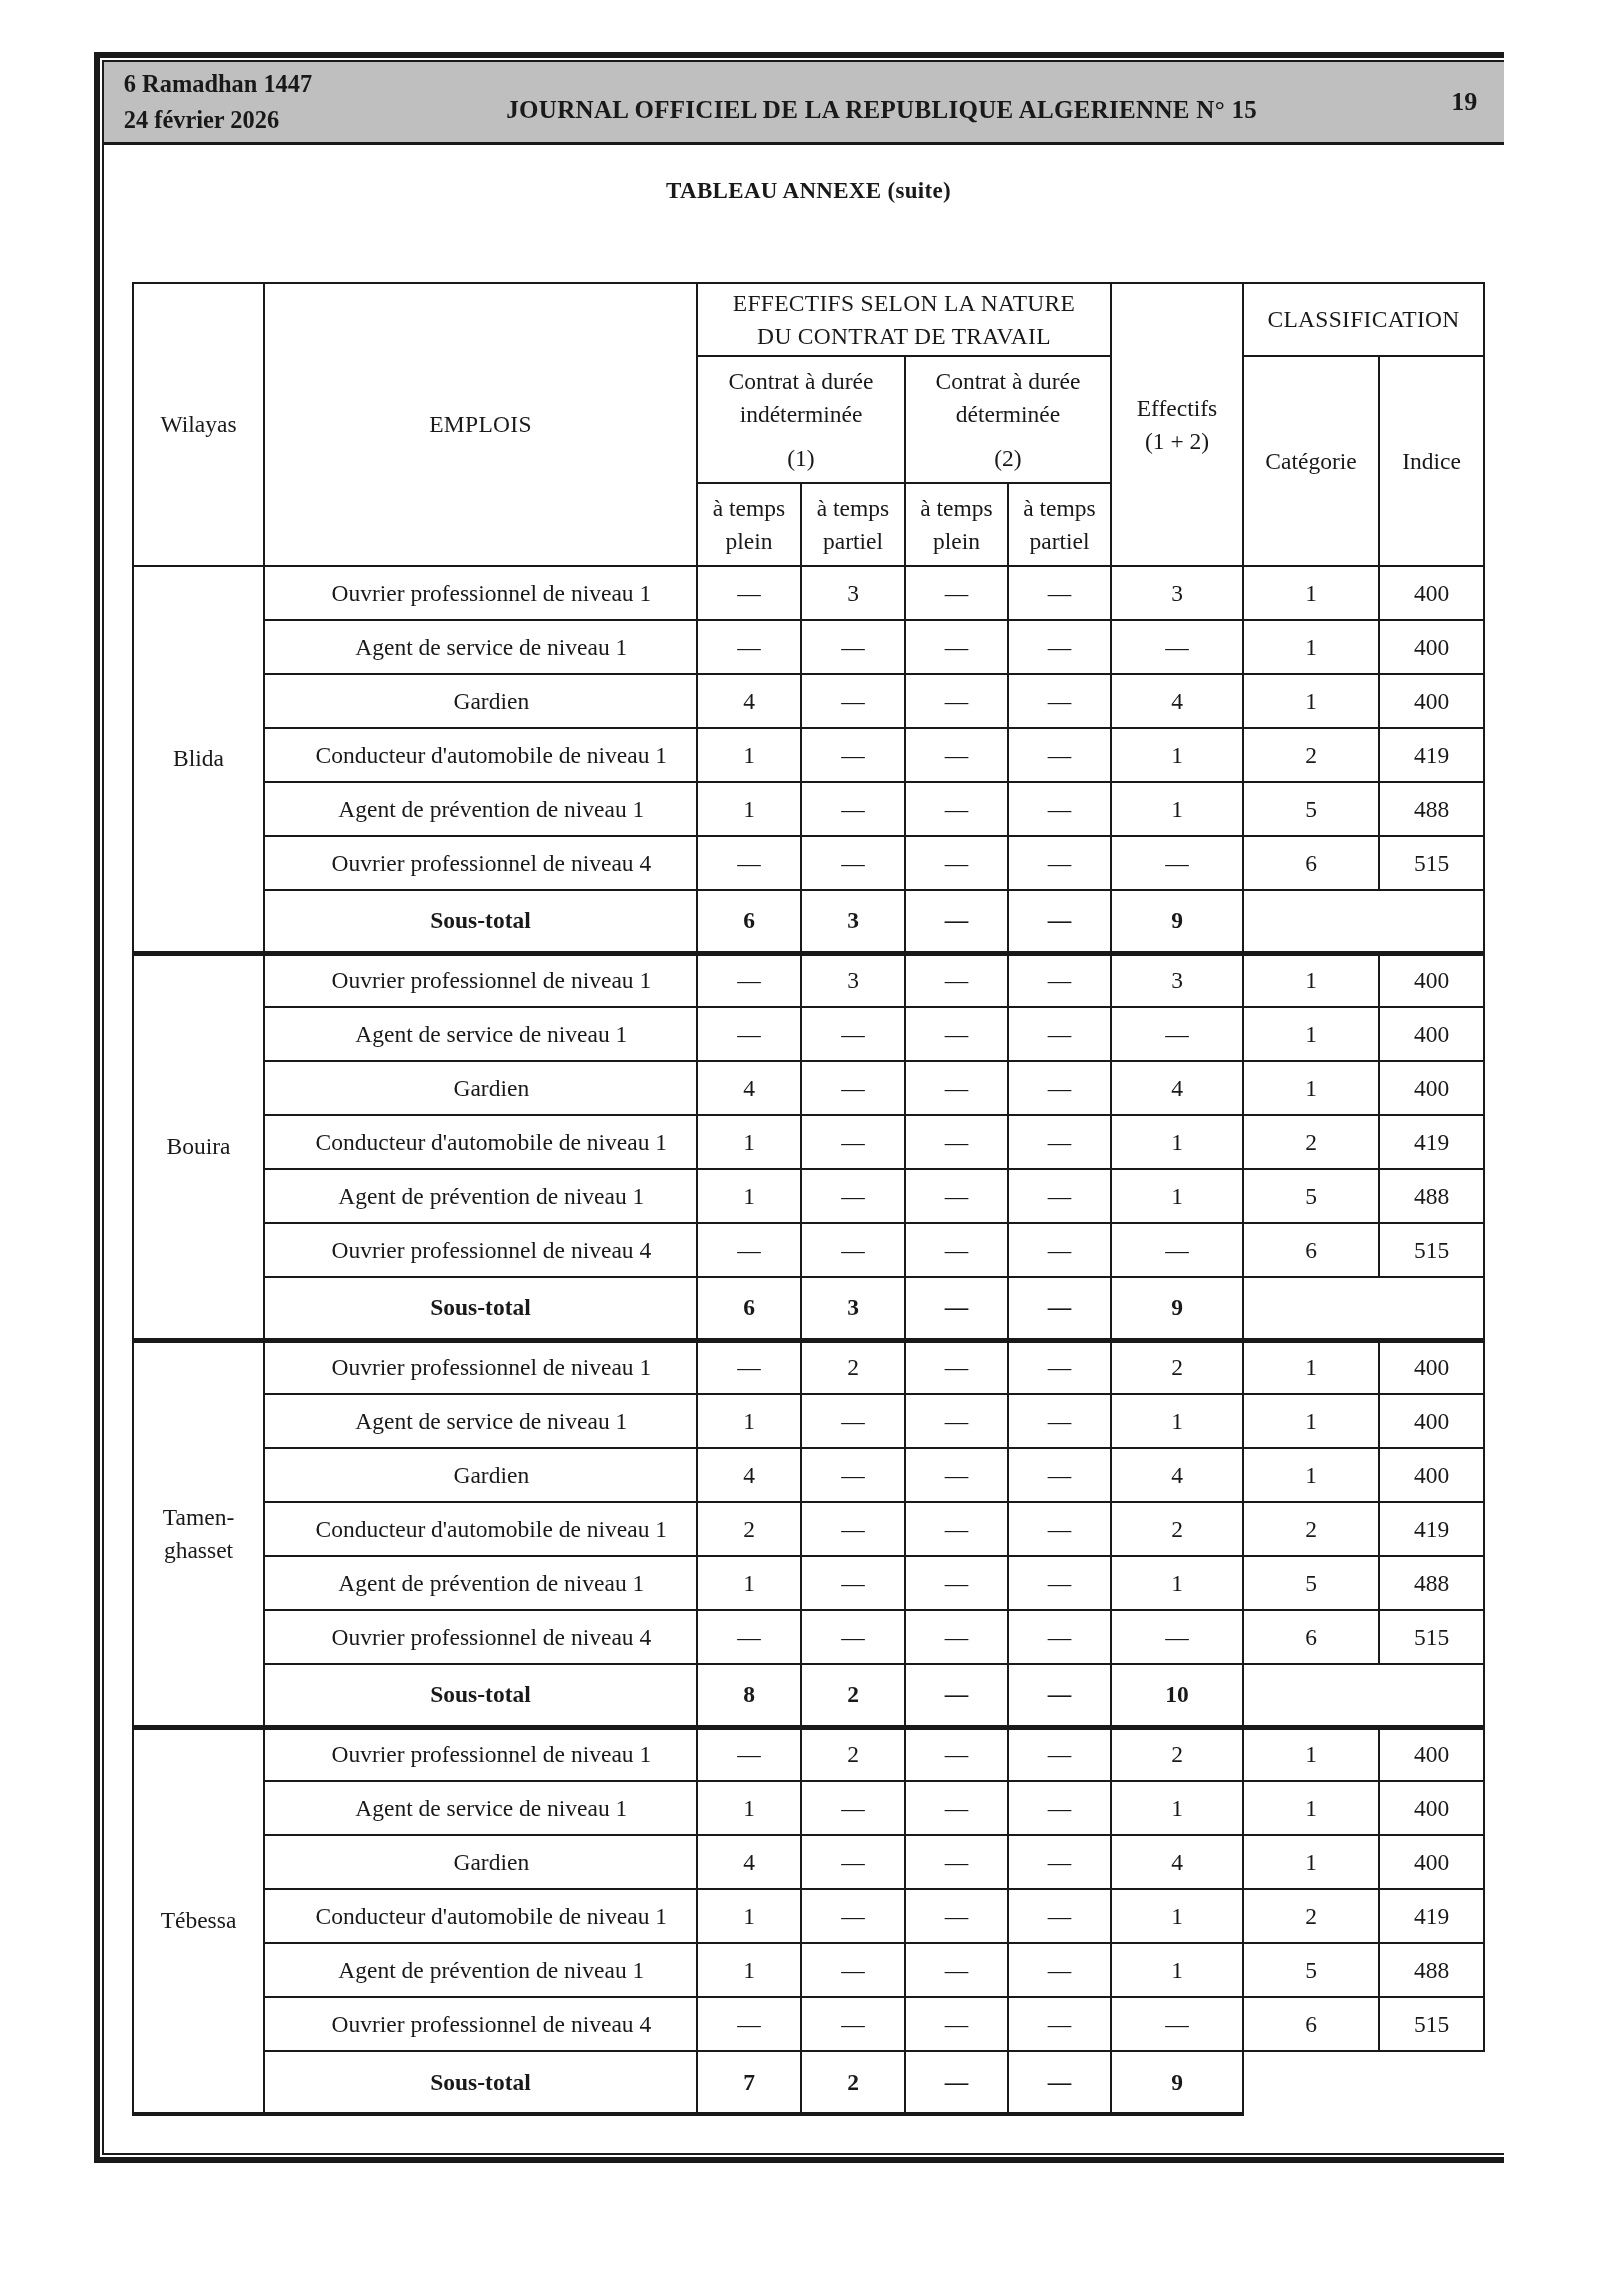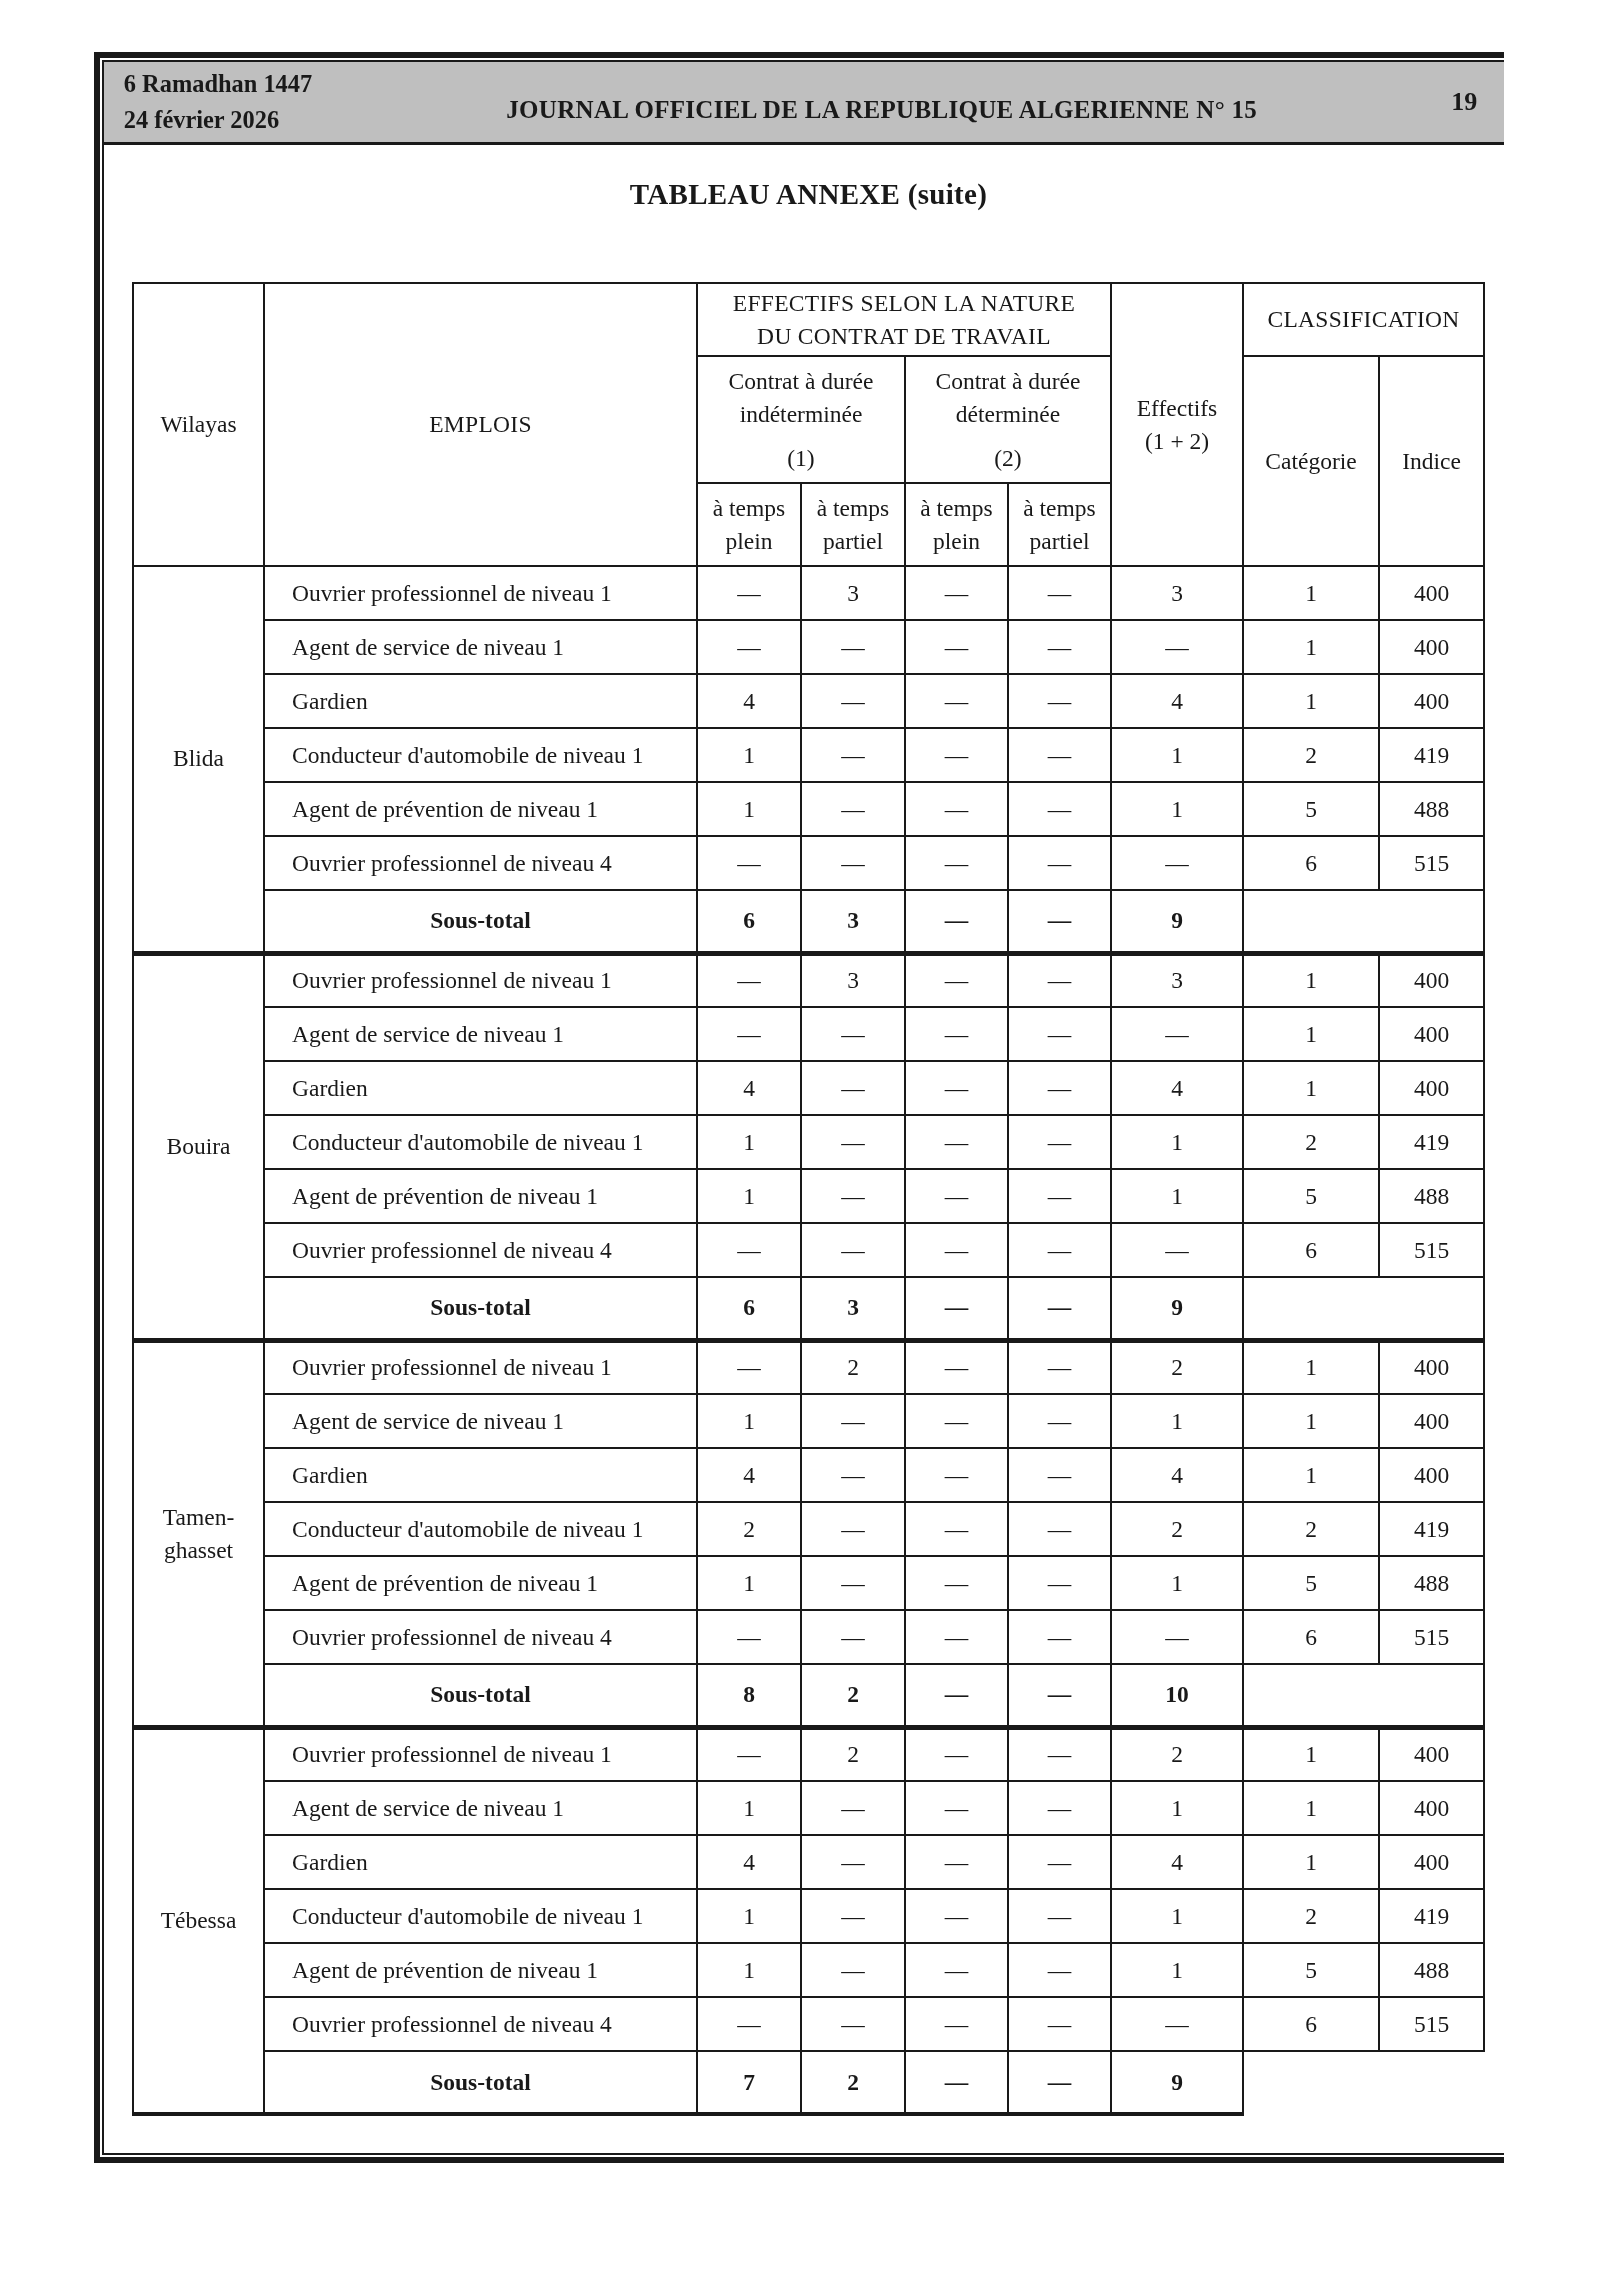--- a/index.html
+++ b/index.html
@@ -22,21 +22,21 @@
     position:absolute;left:0;top:0;right:0;height:80px;
     background:#bfbfbf;border-bottom:3.6px solid #191919;
     display:flex;align-items:center;
   }
   .masthead .dates{padding-left:20px;font-weight:bold;font-size:24.4px;line-height:36px;white-space:nowrap;}
   .masthead .jtitle{flex:1;text-align:center;font-weight:bold;font-size:25px;letter-spacing:0.3px;margin-top:16px;}
   .masthead .pnum{padding-right:36px;font-weight:bold;font-size:26px;}
   
   .doc-title{
     position:absolute;left:0;right:0;top:116px;text-align:center;
-    font-weight:bold;font-size:29px;letter-spacing:0.3px;
+    font-weight:bold;font-size:23px;letter-spacing:0.3px;
   }
   
   .jo-table{
     position:absolute;left:132px;top:282px;
     border-collapse:collapse;table-layout:fixed;width:1351px;
   }
   .jo-table th,.jo-table td{
     border:2.7px solid #191919;padding:0 5.4px;vertical-align:middle;
     font-size:23.5px;font-weight:normal;text-align:center;line-height:33px;
     overflow:hidden;
@@ -45,21 +45,21 @@
   tr.data-row{height:54px;} tr.subtotal{height:63px;padding-left:28px;}
   .bt5{border-top:4.5px solid #191919;}
   .bl5{border-left:4.5px solid #191919;margin-left:16px;}
   .br5{border-right:4.5px solid #191919;}
   .bb4{border-bottom:3.6px solid #191919;}
   .bb5{border-bottom:4.5px solid #191919;}
   tr.block-sep > td{border-bottom:5.4px solid #191919;}
   td.block-sep{border-bottom:5.4px solid #191919;}
   tr.block-end > td{border-bottom:4.5px solid #191919;}
   td.block-end{border-bottom:4.5px solid #191919;}
-  td.emploi{text-align:left;padding-left:27px;}
+  td.emploi{text-align:center;padding-left:27px;}
   td.wilaya{text-align:center;line-height:33px;}
   tr.subtotal td{font-weight:bold;}
   
   tr.block-end td.ghost{border:none;background:transparent;}
   .hline{display:block;}
   .hgap{display:block;margin-top:11px;}
   .caps{letter-spacing:0.3px;}
 </style>
 </head>
 <body>

